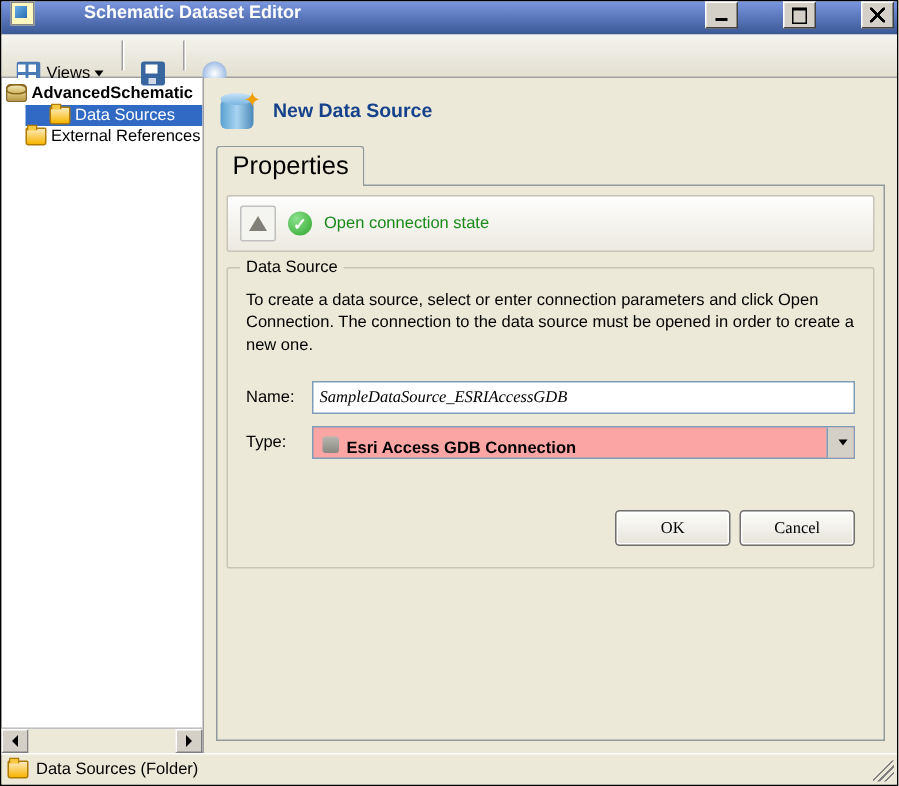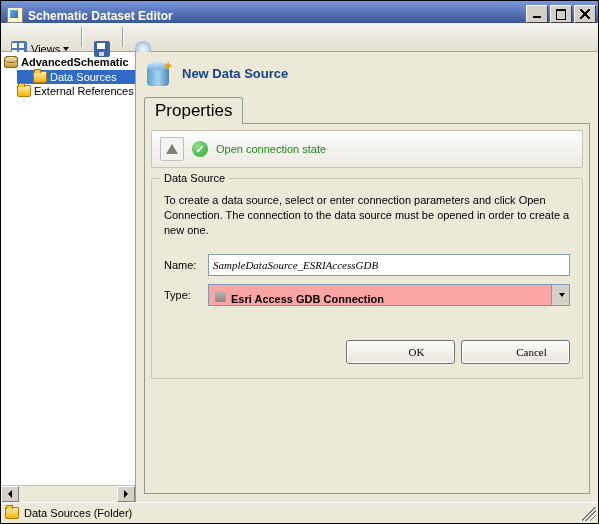--- a/index.html
+++ b/index.html
@@ -13,24 +13,25 @@
     width: 599px; height: 524px;
     background: #ece9d8;
     border: 1px solid #000;
     box-sizing: border-box;
     display: flex; flex-direction: column;
     position: relative;
   }
   .titlebar {
     height: 22px;
     background: linear-gradient(to bottom, #7a96df 0%, #3a5795 100%);
-    display: flex; align-items: flex-end;
+    display: flex; align-items: flex-start;
     color: #fff; font-weight: bold;
     padding-left: 6px;
     font-size: 12px;
+    gap: 28px;
   }
   .titlebar .title-icon {
     width: 14px; height: 14px;
     background: #fff8c0; border: 1px solid #888;
     margin-right: 5px;
     position: relative;
   }
   .titlebar .title-icon::after {
     content:''; position:absolute; left:2px; top:2px; width:8px; height:8px;
     background: linear-gradient(135deg,#6ab0e8,#2a6db0);
@@ -238,21 +239,20 @@
     display:flex; justify-content:flex-end; gap:6px;
     margin-top:12px;
   }
   .push-btn{
     min-width:75px; height:22px;
     background:linear-gradient(to bottom,#fdfdfb,#e6e3da);
     border:1px solid #707070; border-radius:3px;
     font-family:Tahoma; font-size:11px;
     display:flex;align-items:center;justify-content:center;
     box-shadow:inset 0 0 0 1px #fff;
-    padding-left:32px;
   }
   .statusbar{
     height:20px;
     border-top:1px solid #fff;
     background:#ece9d8;
     display:flex; align-items:center;
     padding:0 4px; gap:5px;
     font-size:11px;
   }
   .grip{

